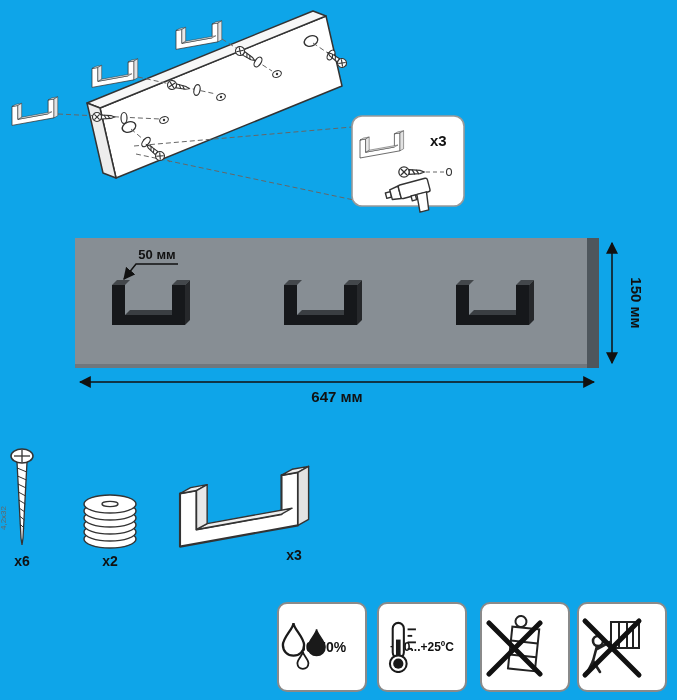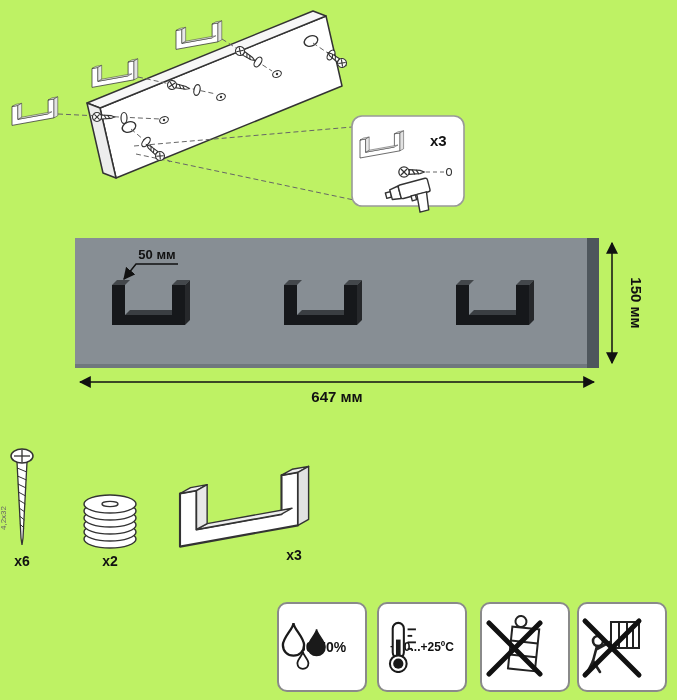--- a/index.html
+++ b/index.html
@@ -1,17 +1,17 @@
 <!DOCTYPE html>
 <html><head>
 <meta charset="utf-8">
 <style>
   html,body{margin:0;padding:0;background:#fff;}
   #sheet{
-    position:relative;width:677px;height:700px;background:#bef264;
+    position:relative;width:677px;height:700px;background:#0ea5e9;
     font-family:"Liberation Sans",sans-serif;outline:1px solid #cccccc;overflow:hidden;
   }
   #sheet svg{position:absolute;left:0;}
   #svg-defs{top:0;width:0;height:0;}
   #svg-exploded{top:0;}
   #svg-product{top:230px;}
   #svg-hardware{top:440px;}
   .dim{font-weight:bold;font-size:15px;fill:#111;font-family:"Liberation Sans",sans-serif;}
   .dim13{font-weight:bold;font-size:13px;fill:#111;font-family:"Liberation Sans",sans-serif;}
   .count{font-weight:bold;font-size:14px;fill:#111;font-family:"Liberation Sans",sans-serif;}

